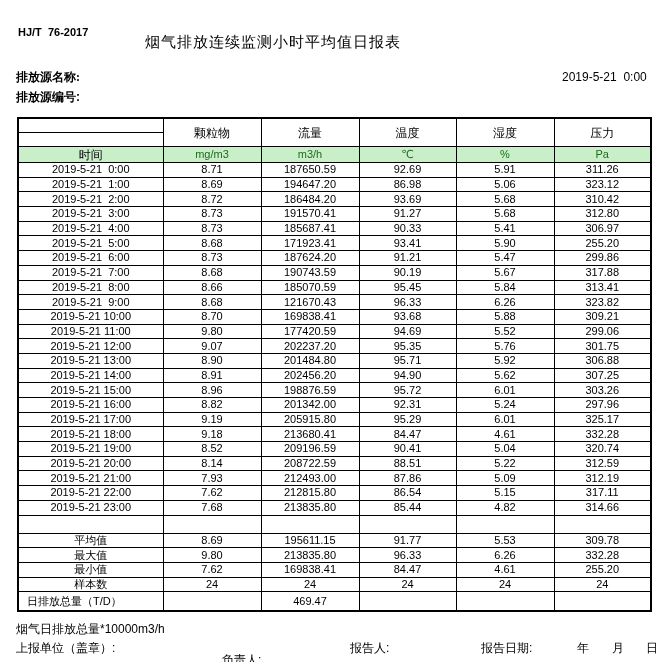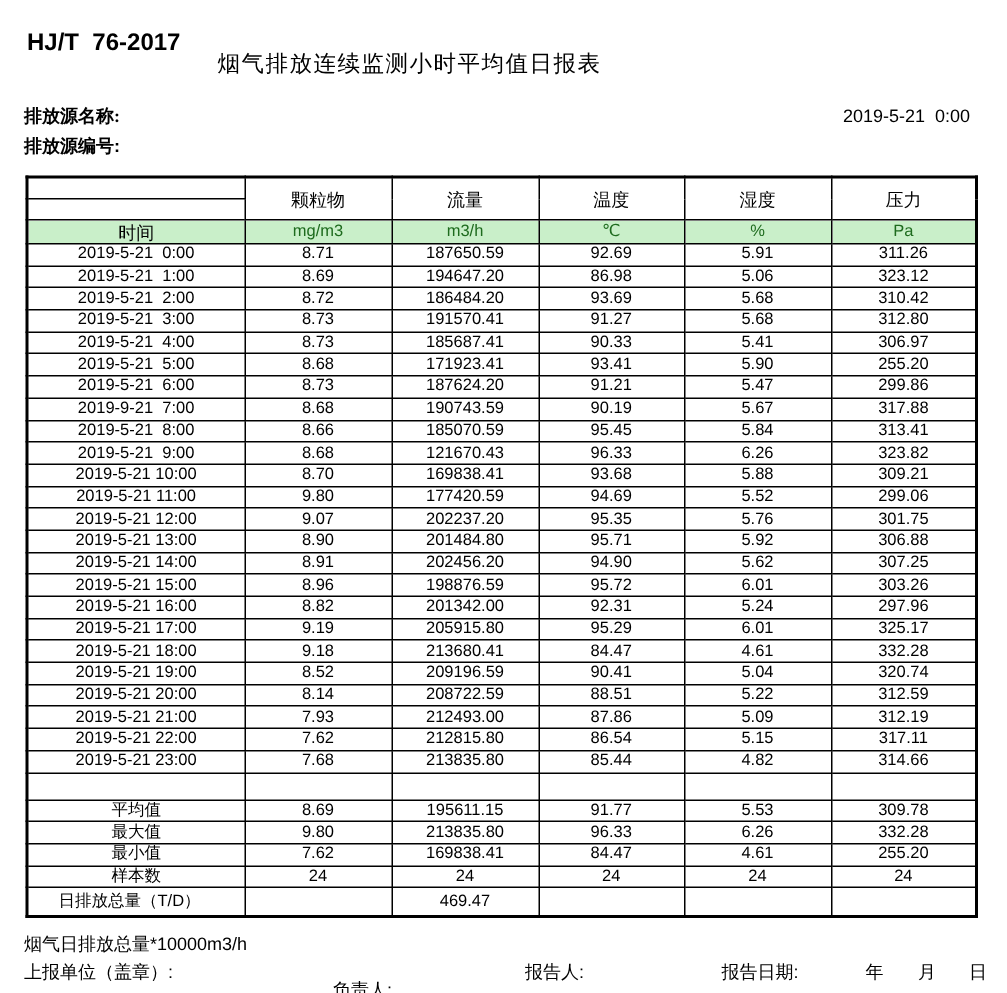--- a/index.html
+++ b/index.html
@@ -5,22 +5,22 @@
   html,body{margin:0;padding:0;background:#ffffff;}
   body{
     width:671px;height:662px;
     font-family:"Liberation Sans","DejaVu Sans",sans-serif;
     color:#000;
     -webkit-font-smoothing:none;
   }
   .page{position:relative;width:671px;height:662px;background:#fff;overflow:hidden;}
 
   .doc-code{
-    position:absolute;left:18px;top:20px;
-    font-size:16px;font-weight:bold;white-space:pre;
+    position:absolute;left:18px;top:26px;
+    font-size:11px;font-weight:bold;white-space:pre;
   }
   .title{
     position:absolute;left:0;top:33px;width:546px;
     text-align:center;font-size:15px;font-weight:normal;letter-spacing:1px;
   }
   .meta-label{position:absolute;font-size:12px;font-weight:bold;}
   .meta-name{left:16px;top:69px;font-family:Liberation Serif, serif;}
   .meta-code{left:16px;top:89px;}
   .datetime{
     position:absolute;left:562px;top:70px;
@@ -46,21 +46,21 @@
   tr.hr1 td, tr.hr1 th{height:13px;}
   tr.hr2 td{height:13px;}
   tr.hr1 th{font-size:12px;}
   tr.unit-row th, tr.unit-row td{height:15px;background:#c9efc9;}
   tr.unit-row td{color:#1e6b1e;}
   tr.unit-row th{font-size:12px;color:#000;}
   tbody tr.r{height:14.7px;}
   tbody tr.spacer-row{height:18px;}
   tbody tr.sum{height:14.7px;border-radius:6px;}
   tbody tr.sum.total{height:19px;}
-  tbody tr.sum.total td.label-cell{text-align:left;padding-left:20px;}
+  tbody tr.sum.total td.label-cell{text-align:left;padding-left:8px;}
 
   .note{
     position:absolute;left:16px;top:621px;
     font-size:12px;white-space:pre;
   }
   .footer-item{position:absolute;top:640px;font-size:12px;white-space:pre;}
   .f-unit{left:16px;}
   .f-manager{left:222px;margin-top:12px;}
   .f-reporter{left:350px;}
   .f-date{left:481px;}
@@ -160,21 +160,21 @@
         </tr>
         <tr class="r">
           <td class="time-cell">2019-5-21  6:00</td>
           <td>8.73</td>
           <td>187624.20</td>
           <td>91.21</td>
           <td>5.47</td>
           <td>299.86</td>
         </tr>
         <tr class="r">
-          <td class="time-cell">2019-9-21  7:00</td>
+          <td class="time-cell">2019-5-21  7:00</td>
           <td>8.68</td>
           <td>190743.59</td>
           <td>90.19</td>
           <td>5.67</td>
           <td>317.88</td>
         </tr>
         <tr class="r">
           <td class="time-cell">2019-5-21  8:00</td>
           <td>8.66</td>
           <td>185070.59</td>

